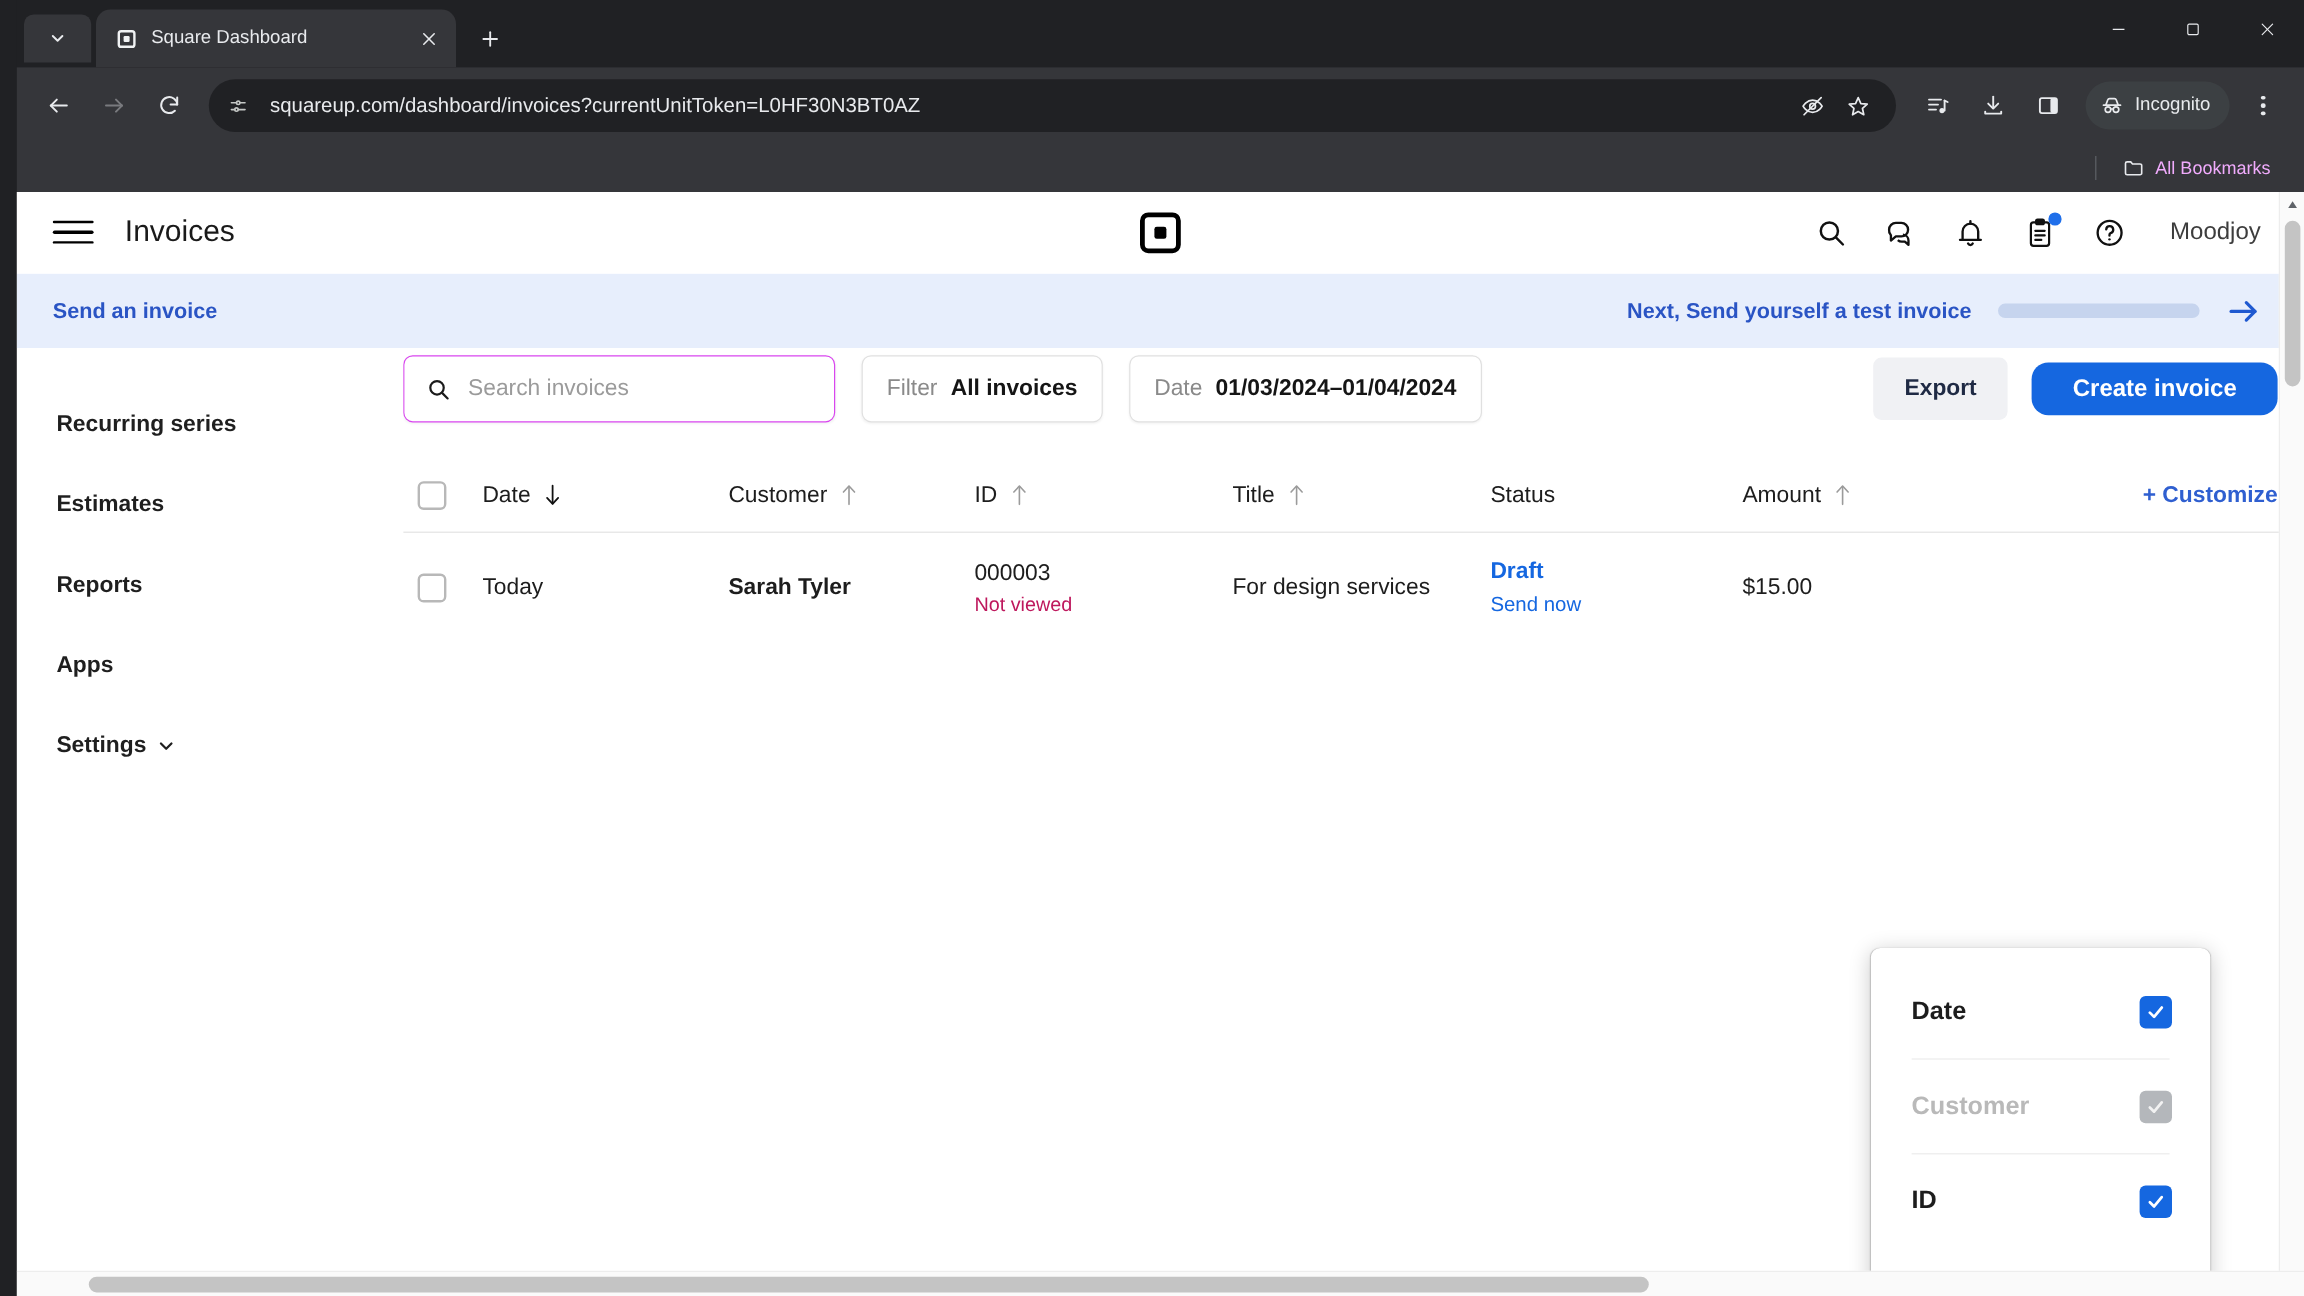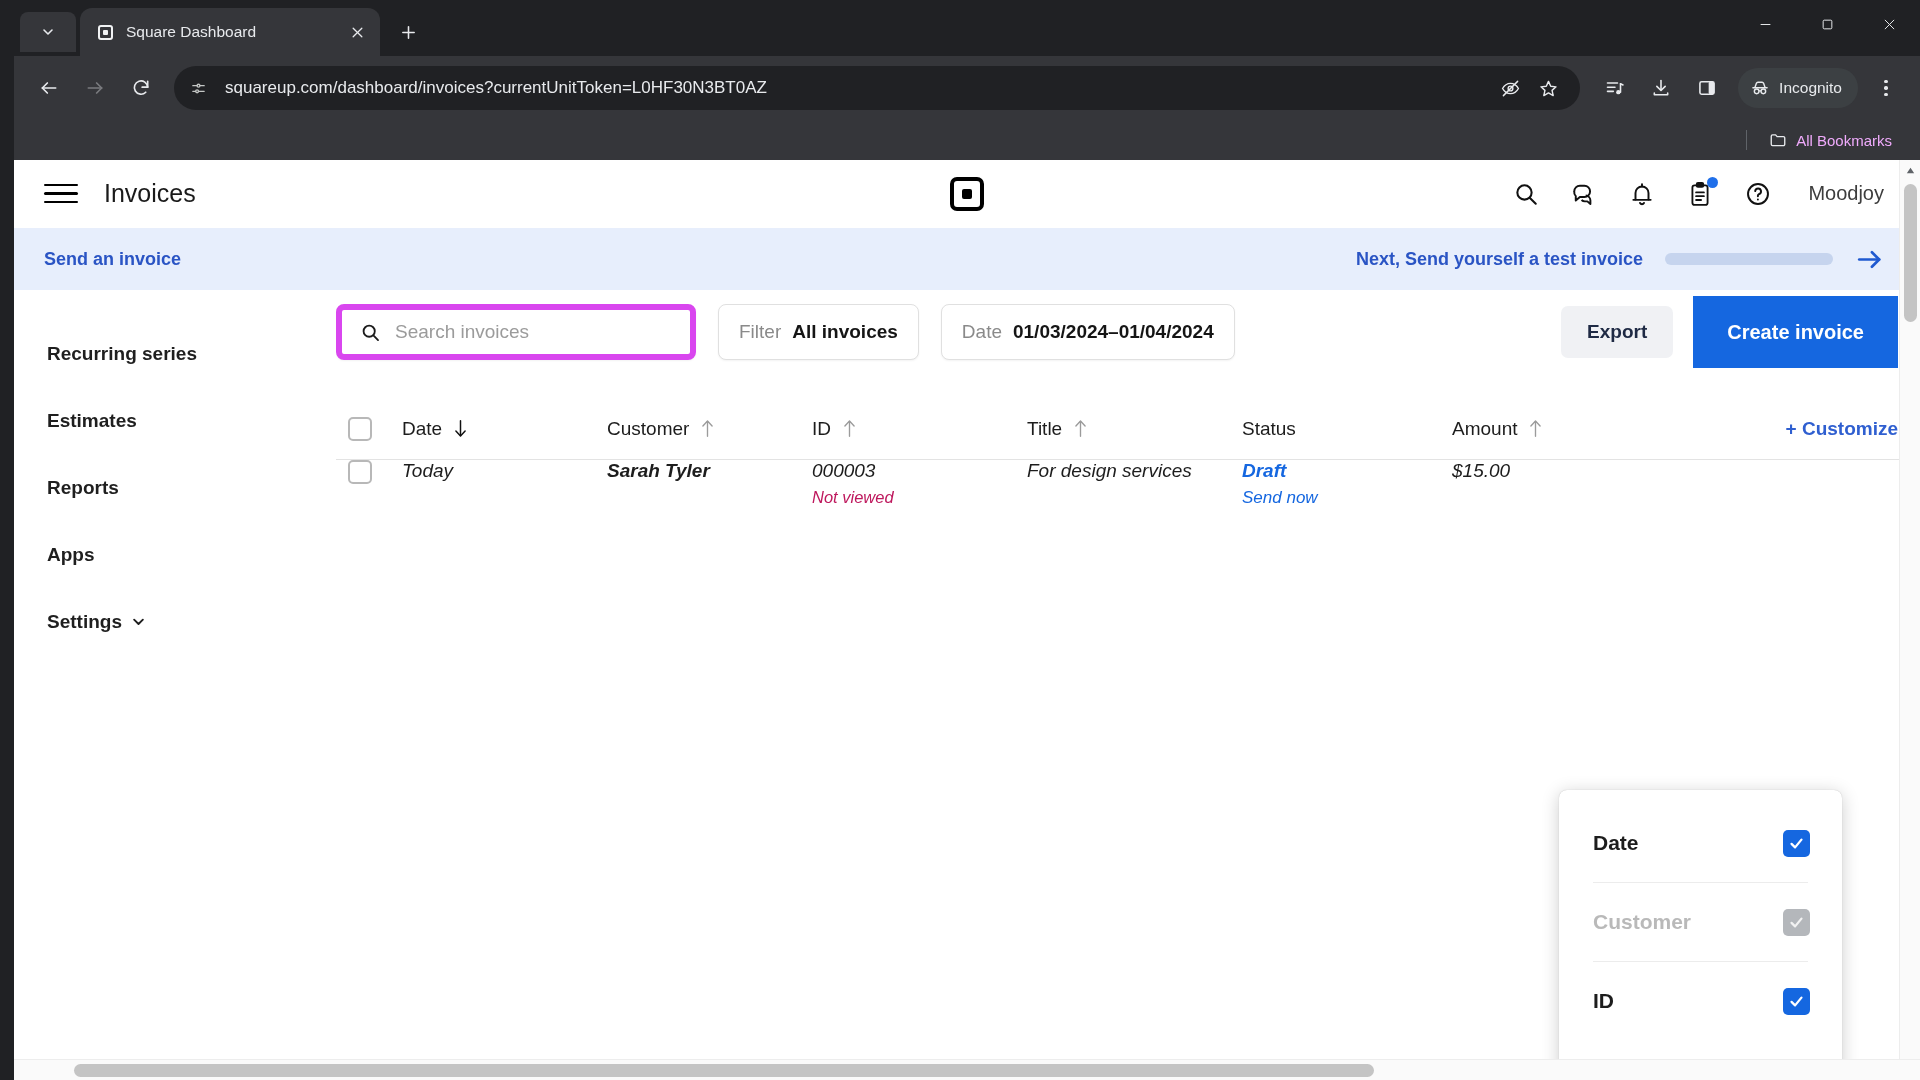--- a/index.html
+++ b/index.html
@@ -344,21 +344,21 @@
   .filters {
     display: flex;
     align-items: center;
     padding: 6px 0 0 0;
     gap: 22px;
     position: relative;
   }
   .search-box {
     width: 360px;
     height: 56px;
-    border: 6px solid #d946ef;
+    border: 1px solid #d946ef;
     border-radius: 8px;
     background: #fff;
     display: flex;
     align-items: center;
     padding: 0 18px;
     gap: 14px;
     box-shadow: 0 1px 2px rgba(0,0,0,0.05);
   }
   .search-box svg { width: 21px; height: 21px; flex: 0 0 21px; }
   .search-box input {
@@ -400,24 +400,24 @@
     border: none;
     border-radius: 7px;
     padding: 0 26px;
     font-size: 19px;
     font-weight: bold;
     color: #1f2a44;
     font-family: "Liberation Sans", sans-serif;
     white-space: nowrap;
   }
   .btn-primary {
-    height: 72px;
+    height: 44px;
     background: #1567e0;
     border: none;
-    border-radius: 0;
+    border-radius: 14px;
     padding: 0 34px;
     font-size: 20px;
     font-weight: bold;
     color: #ffffff;
     font-family: "Liberation Sans", sans-serif;
     white-space: nowrap;
   }
 
   
   .table-wrap {
@@ -463,24 +463,23 @@
   .customize {
     margin-left: auto;
     font-size: 19px;
     color: #2f5fd0;
     font-weight: bold;
     white-space: nowrap;
   }
 
   .trow {
     display: flex;
-    align-items: flex-start;
+    align-items: center;
     height: 92px;
     padding-right: 22px;
-    font-style: italic;
   }
   .cell { font-size: 19px; color: #1d1d1d; white-space: nowrap; }
   .cell-strong { font-weight: bold; }
   .cell-stack { display: flex; flex-direction: column; gap: 6px; }
   .cell-sub { font-size: 16.5px; color: #be185d; }
   .link-blue { color: #1567e0; font-weight: bold; font-size: 19px; }
   .link-blue-sm { color: #1567e0; font-size: 17px; }
 
   
   .dropdown {

